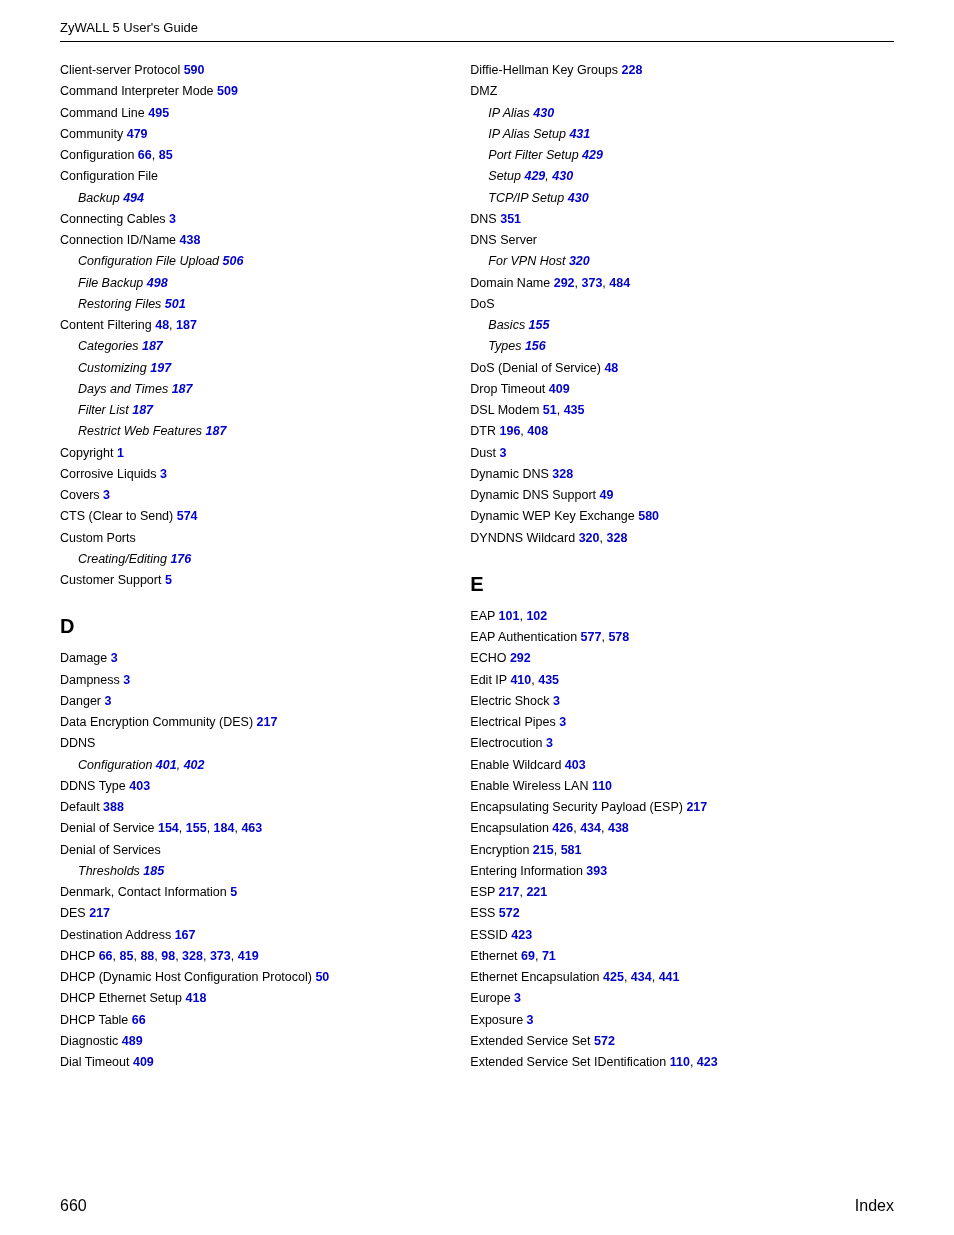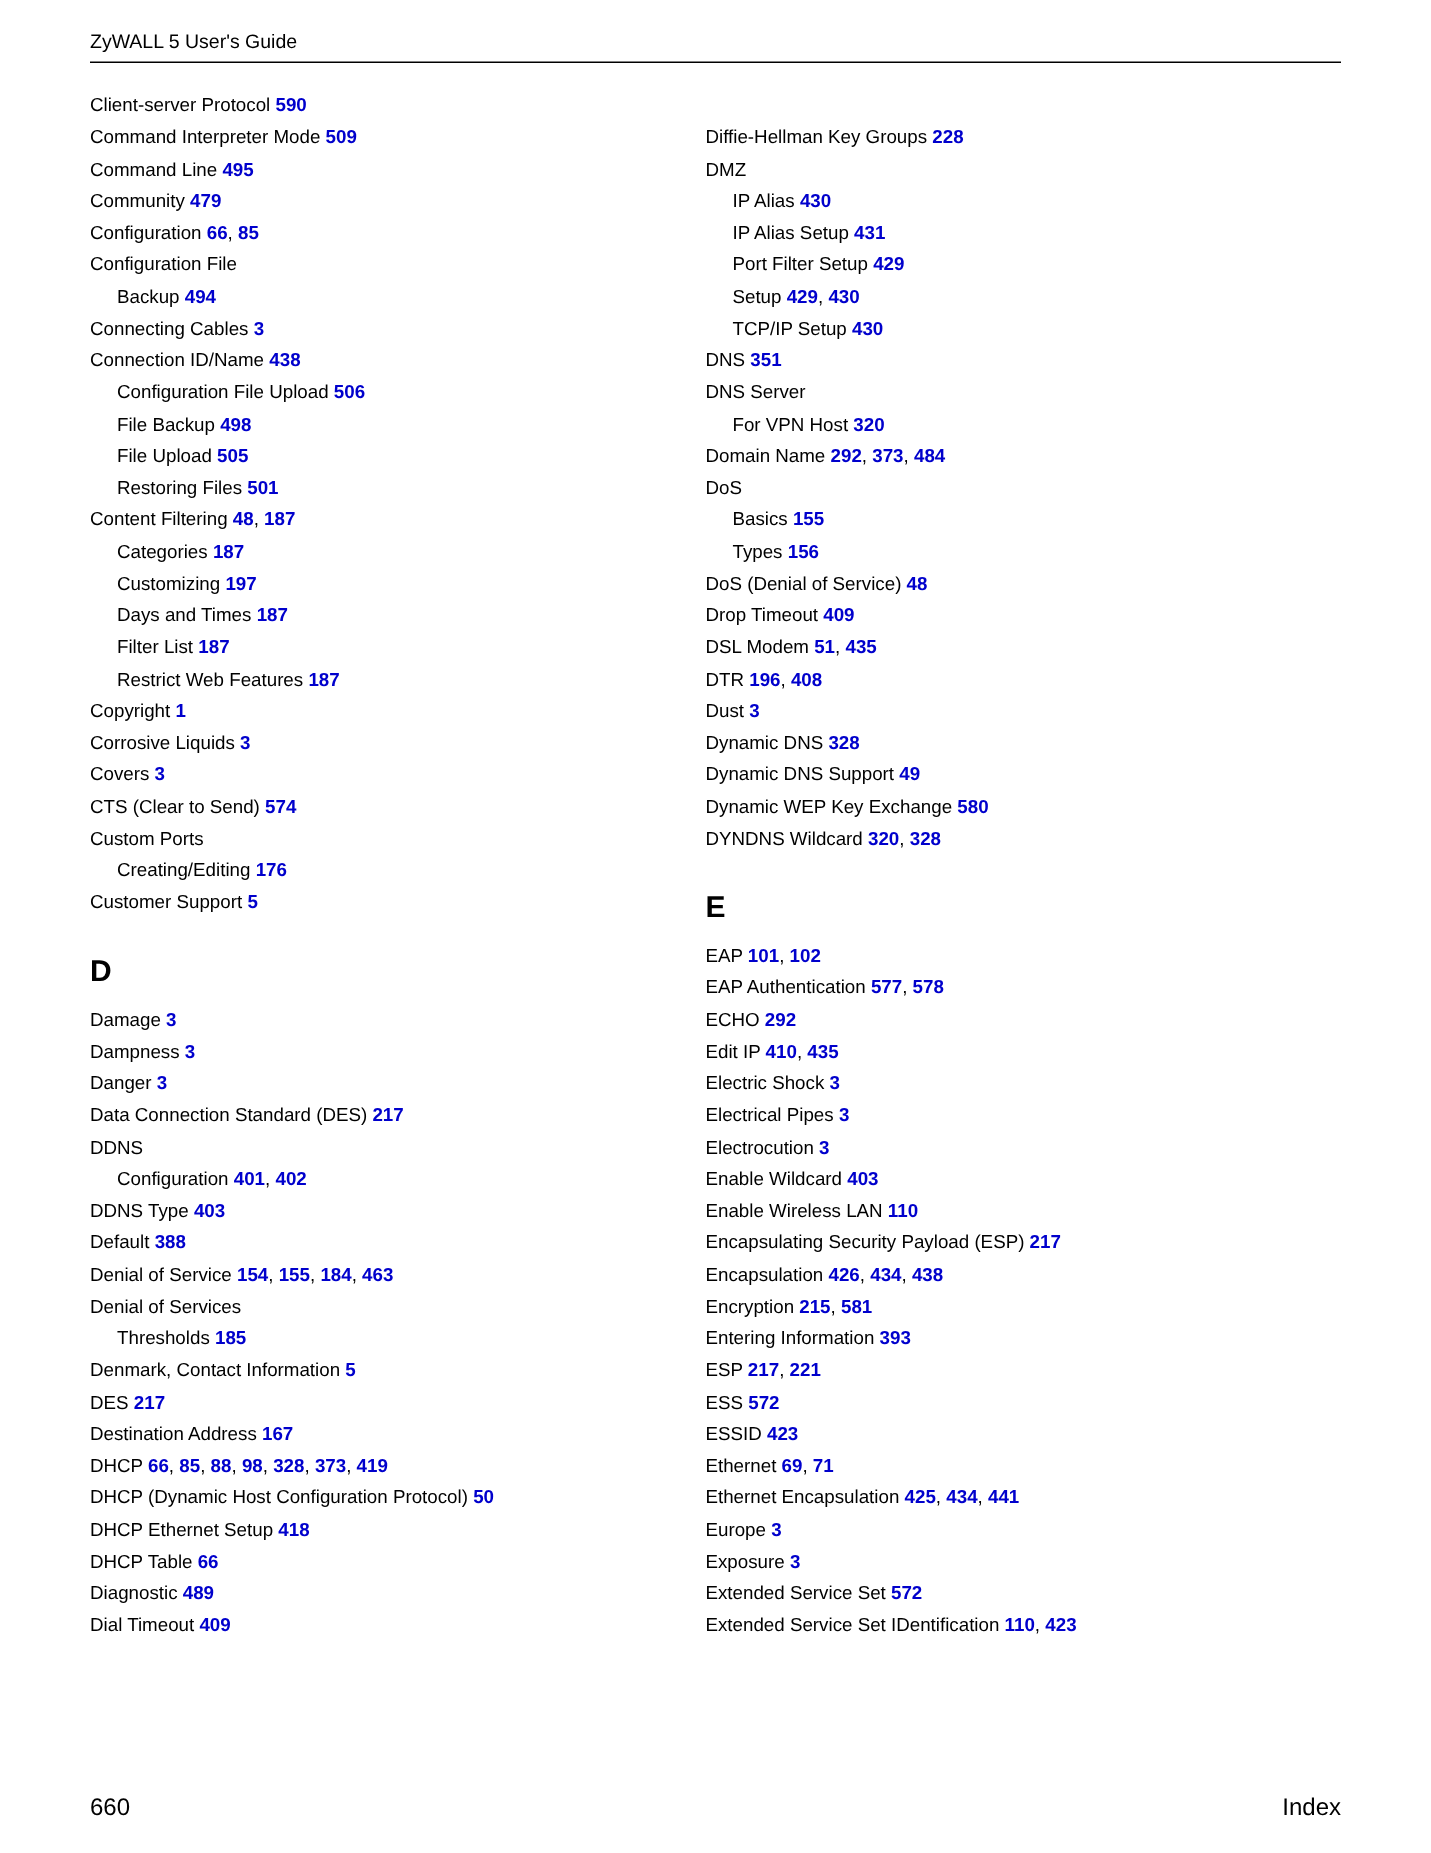--- a/index.html
+++ b/index.html
@@ -45,20 +45,21 @@
       margin-top: 24px;
       margin-bottom: 10px;
     }
     .index-entry {
       line-height: 1.7;
       font-size: 12.5px;
     }
     .index-entry .sub {
       padding-left: 18px;
       display: block;
+      font-style: italic;
     }
     a, .link {
       color: #0000cc;
       text-decoration: none;
       font-weight: bold;
     }
     .footer {
       position: absolute;
       bottom: 20px;
       left: 60px;
@@ -90,23 +91,20 @@
         </div>
         <div class="index-entry"><span class=""><span>Connecting Cables </span><a class="link">3</a></span></div>
         <div class="index-entry"><span class=""><span>Connection ID/Name </span><a class="link">438</a></span></div>
         <div class="index-entry">
           <span class="sub"><span>Configuration File Upload </span><a class="link">506</a></span>
         </div>
         <div class="index-entry">
           <span class="sub"><span>File Backup </span><a class="link">498</a></span>
         </div>
         <div class="index-entry">
-          <span class="sub"><span>File Upload </span><a class="link">505</a></span>
-        </div>
-        <div class="index-entry">
           <span class="sub"><span>Restoring Files </span><a class="link">501</a></span>
         </div>
         <div class="index-entry"><span class=""><span>Content Filtering </span><a class="link">48</a>, <a class="link">187</a></span></div>
         <div class="index-entry">
           <span class="sub"><span>Categories </span><a class="link">187</a></span>
         </div>
         <div class="index-entry">
           <span class="sub"><span>Customizing </span><a class="link">197</a></span>
         </div>
         <div class="index-entry">
@@ -124,21 +122,21 @@
         <div class="index-entry"><span class=""><span>CTS (Clear to Send) </span><a class="link">574</a></span></div>
         <div class="index-entry"><span class=""><span>Custom Ports</span></span></div>
         <div class="index-entry">
           <span class="sub"><span>Creating/Editing </span><a class="link">176</a></span>
         </div>
         <div class="index-entry"><span class=""><span>Customer Support </span><a class="link">5</a></span></div>
         <div class="section-letter">D</div>
         <div class="index-entry"><span class=""><span>Damage </span><a class="link">3</a></span></div>
         <div class="index-entry"><span class=""><span>Dampness </span><a class="link">3</a></span></div>
         <div class="index-entry"><span class=""><span>Danger </span><a class="link">3</a></span></div>
-        <div class="index-entry"><span class=""><span>Data Connection Standard (DES) </span><a class="link">217</a></span></div>
+        <div class="index-entry"><span class=""><span>Data Encryption Community (DES) </span><a class="link">217</a></span></div>
         <div class="index-entry"><span class=""><span>DDNS</span></span></div>
         <div class="index-entry">
           <span class="sub"><span>Configuration </span><a class="link">401</a>, <a class="link">402</a></span>
         </div>
         <div class="index-entry"><span class=""><span>DDNS Type </span><a class="link">403</a></span></div>
         <div class="index-entry"><span class=""><span>Default </span><a class="link">388</a></span></div>
         <div class="index-entry"><span class=""><span>Denial of Service </span><a class="link">154</a>, <a class="link">155</a>, <a class="link">184</a>, <a class="link">463</a></span></div>
         <div class="index-entry"><span class=""><span>Denial of Services</span></span></div>
         <div class="index-entry">
           <span class="sub"><span>Thresholds </span><a class="link">185</a></span>

